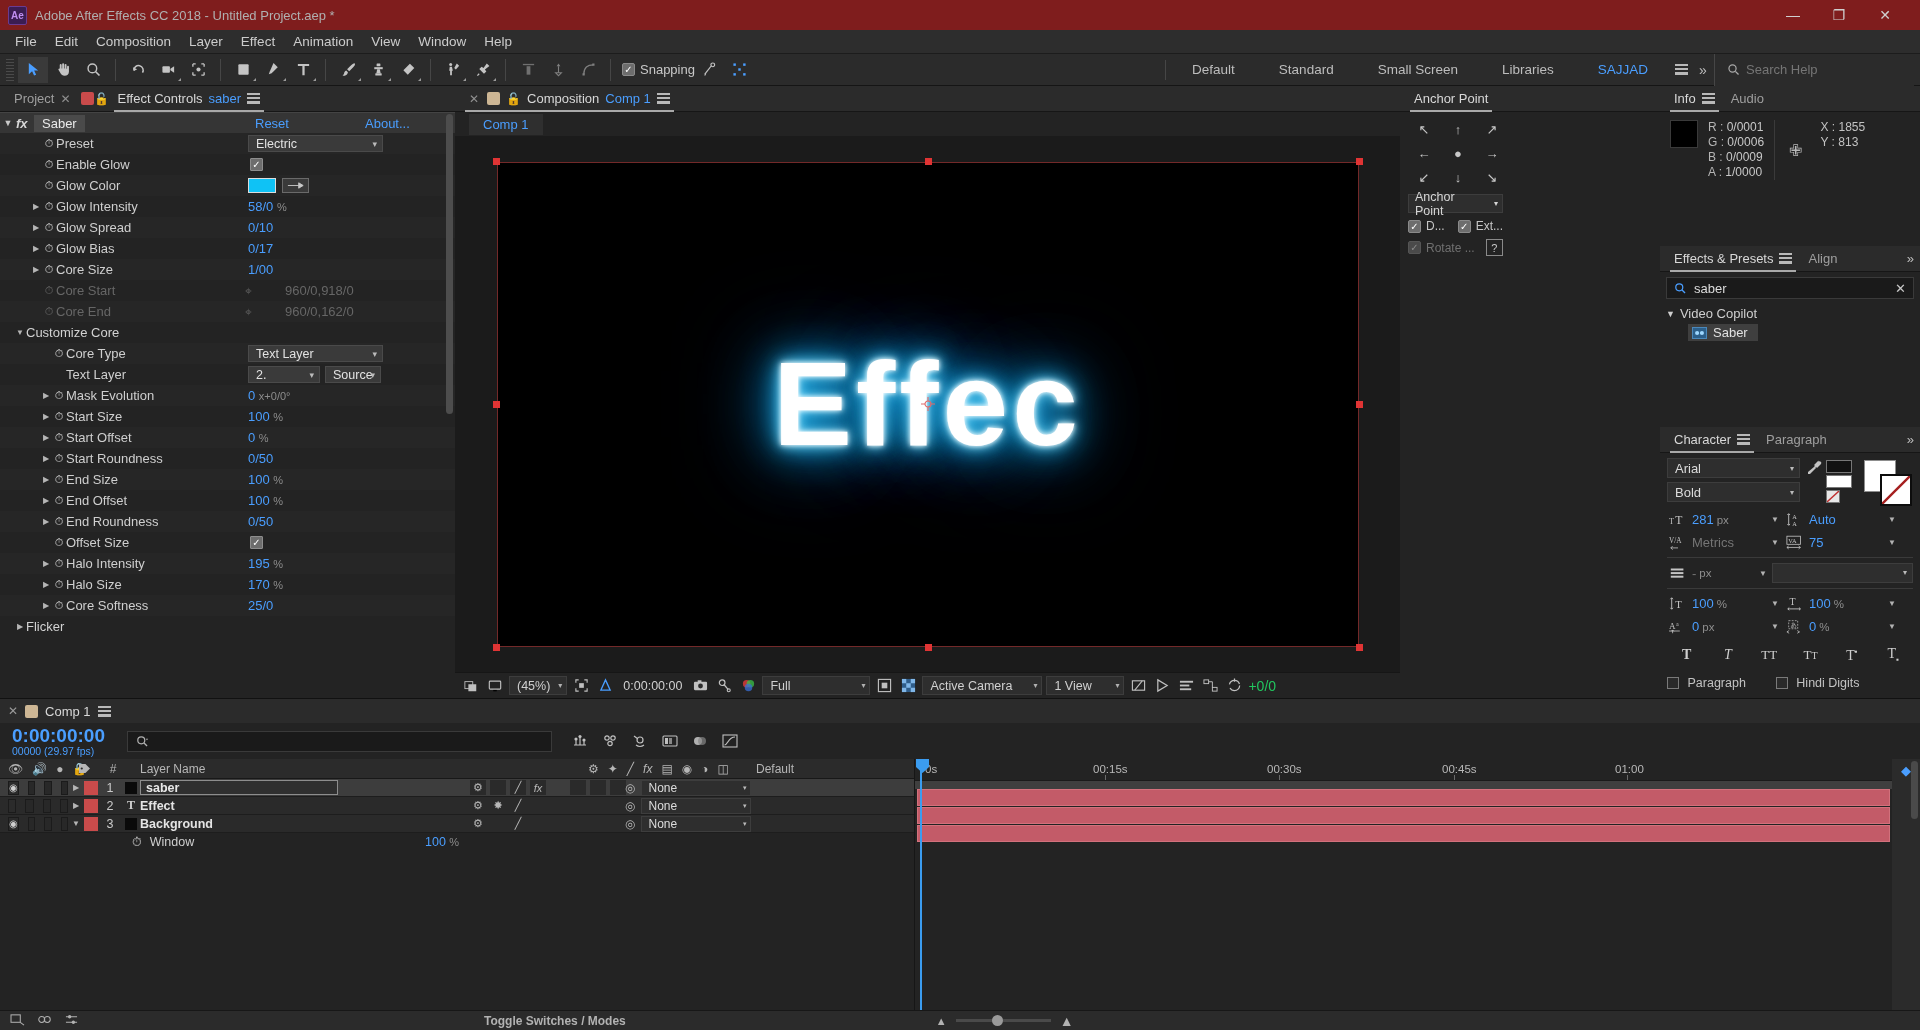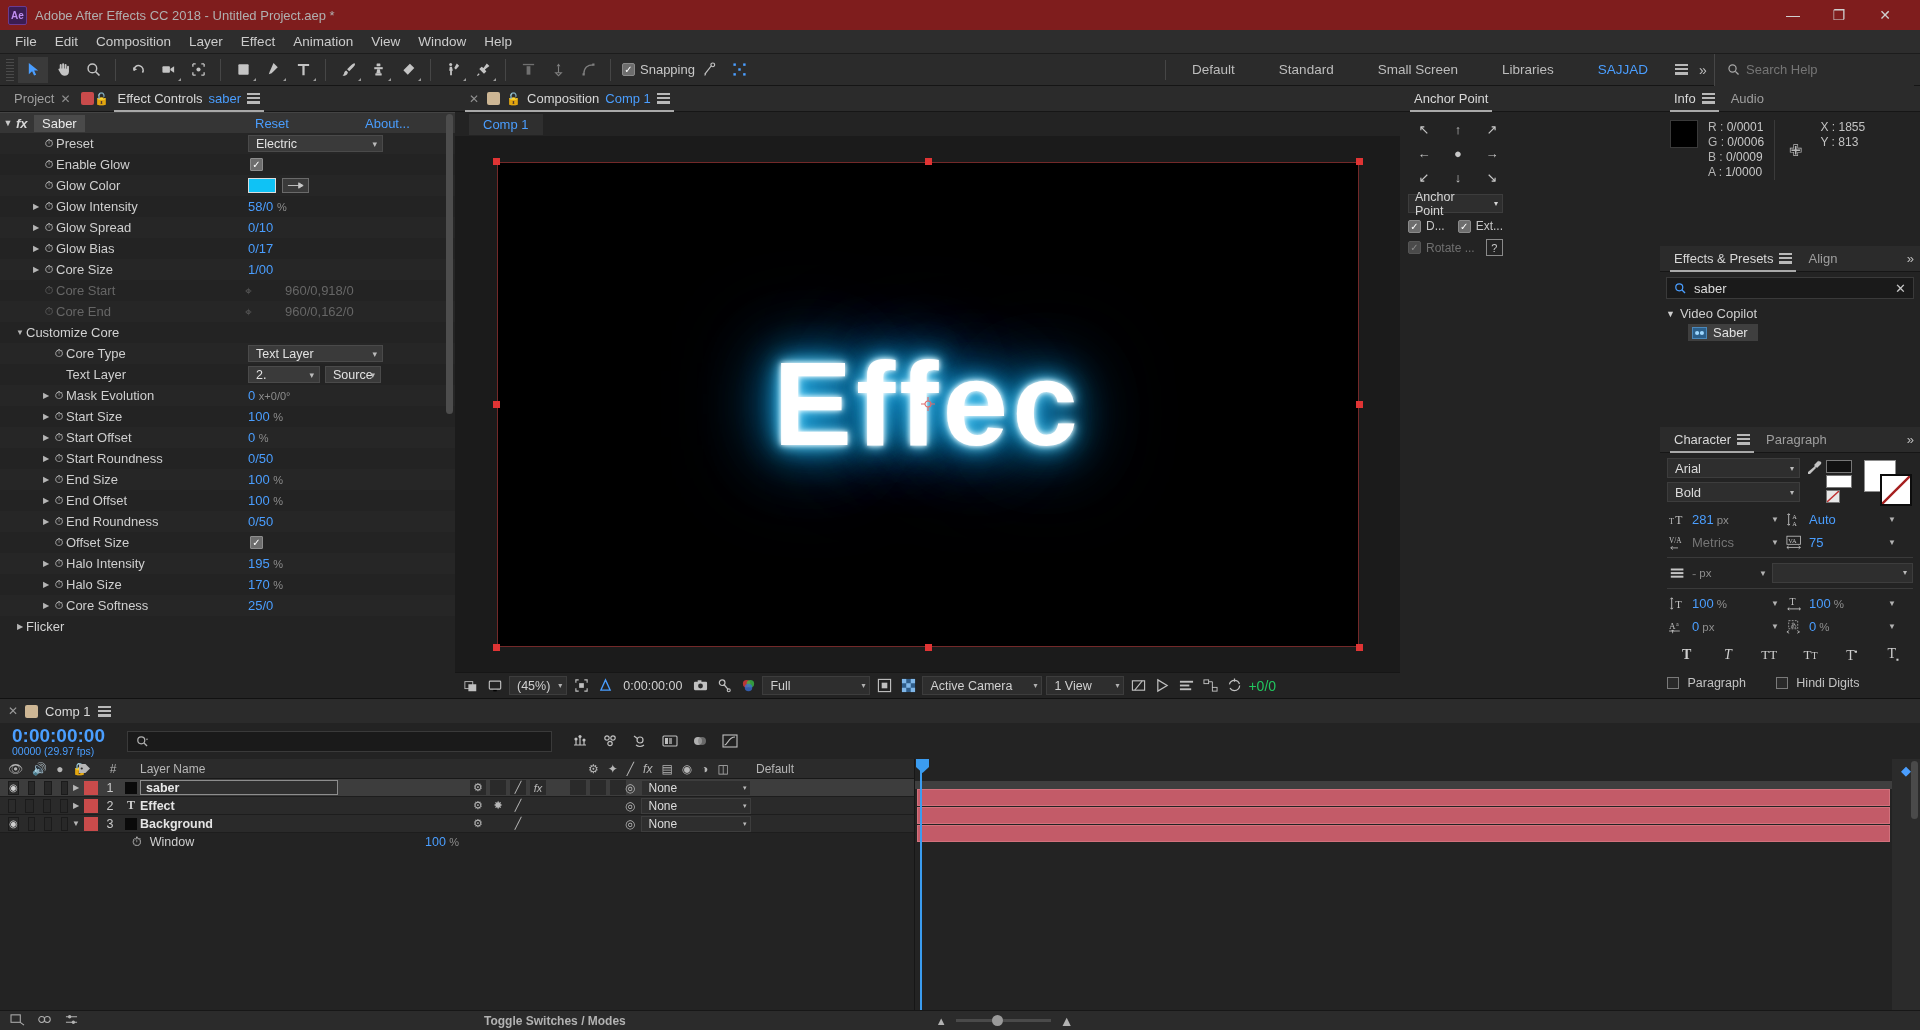--- a/index.html
+++ b/index.html
@@ -1312,20 +1312,33 @@
             </div>
             <div class="prop-row">
               <span class="pr-lbl" style="padding-left:132px">⏱</span>
               <span style="padding-left:8px;color:#cfcfcf">Window</span>
               <span class="pr-val">100 <span style="color:#8c8c8c;font-size:11px">%</span></span>
             </div>
           </div>
       </div>
 
       <div class="tl-right">
+        <div class="tl-ruler">
+          <div id="ruler-labels">
+              <span class="ruler-lbl" style="left: 10px;">0s</span>
+              <span class="ruler-lbl" style="left: 178px;">00:15s</span>
+              <span class="ruler-tick" style="left: 190px;"></span>
+              <span class="ruler-lbl" style="left: 352px;">00:30s</span>
+              <span class="ruler-tick" style="left: 364px;"></span>
+              <span class="ruler-lbl" style="left: 527px;">00:45s</span>
+              <span class="ruler-tick" style="left: 539px;"></span>
+              <span class="ruler-lbl" style="left: 700px;">01:00</span>
+              <span class="ruler-tick" style="left: 712px;"></span>
+            </div>
+        </div>
         <div class="tl-workbar"></div>
         <div class="tl-tracks">
           <div class="track-bar" style="top:0px;left:2px;right:30px"></div>
           <div class="track-bar" style="top:18px;left:2px;right:30px"></div>
           <div class="track-bar" style="top:36px;left:2px;right:30px"></div>
         </div>
         <div class="playhead-knob" style="left:1px"></div>
         <div class="playhead" style="left:5px"></div>
         <div class="tl-right-strip">
           <div class="tl-rs-ic">◆</div>

